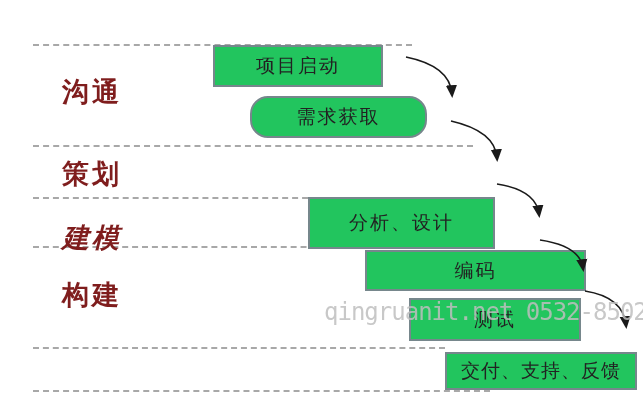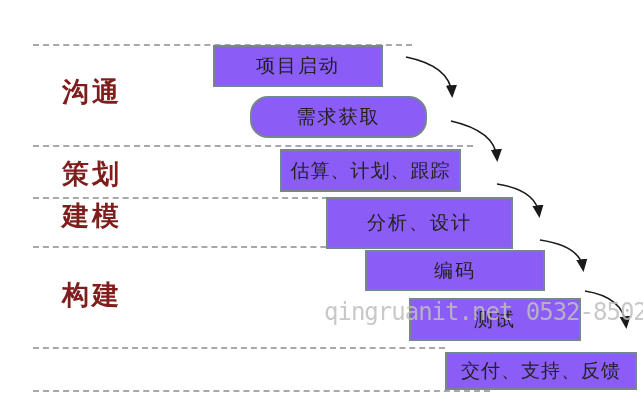--- a/index.html
+++ b/index.html
@@ -21,21 +21,21 @@
     font-family:"DejaVu Serif","Liberation Serif",serif;
   }
   .divider{
     position:absolute;
     left:33px;height:0;
     border-top:2px dashed #9a9a9a;
     opacity:.85;
   }
   .step-box{
     position:absolute;
-    background:#8b5cf6;
+    background:#22c55e;
     border:2px solid #76878c;
     box-sizing:border-box;
     display:flex;align-items:center;justify-content:center;
     font-size:19px;
     color:#222222;
     letter-spacing:2px;
     font-family:"DejaVu Serif","Liberation Serif",serif;
   }
   #arrows{
     position:absolute;left:0;top:0;width:643px;height:404px;
@@ -60,28 +60,27 @@
 
   <div class="divider" style="top:44px;width:379px;"></div>
   <div class="divider" style="top:145px;width:440px;"></div>
   <div class="divider" style="top:197px;width:295px;"></div>
   <div class="divider" style="top:246px;width:333px;"></div>
   <div class="divider" style="top:347px;width:412px;"></div>
   <div class="divider" style="top:390px;width:457px;"></div>
 
   <div class="phase-label" style="top:74px;">沟通</div>
   <div class="phase-label" style="top:156px;font-family:Liberation Serif, serif;">策划</div>
-  <div class="phase-label" style="top:198px;">建模</div>
+  <div class="phase-label" style="top:220px;font-style:italic;">建模</div>
   <div class="phase-label" style="top:277px;">构建</div>
 
   <div class="step-box" style="left:213px;top:45px;width:170px;height:42px;">项目启动</div>
   <div class="step-box" style="left:250px;top:96px;width:177px;height:42px;border-radius:18px;">需求获取</div>
-  <div class="step-box" style="left:280px;top:149px;width:181px;height:43px;letter-spacing:1px;">估算、计划、跟踪</div>
-  <div class="step-box" style="left:326px;top:197px;width:187px;height:52px;">分析、设计</div>
-  <div class="step-box" style="left:365px;top:250px;width:180px;height:41px;">编码</div>
+  <div class="step-box" style="left:308px;top:197px;width:187px;height:52px;">分析、设计</div>
+  <div class="step-box" style="left:365px;top:250px;width:221px;height:41px;">编码</div>
   <div class="step-box" style="left:409px;top:298px;width:172px;height:43px;">测试</div>
   <div class="step-box" style="left:445px;top:352px;width:192px;height:38px;letter-spacing:1px;">交付、支持、反馈</div>
 
   <svg id="arrows" viewBox="0 0 643 404">
     <defs>
       <marker id="ah" markerWidth="9" markerHeight="9" refX="5.5" refY="4" orient="auto">
         <path d="M0,0.5 L8,4 L0,7.5 z" fill="#1a1a1a"></path>
       </marker>
     </defs>
     <path d="M 406 57 Q 450 66 452 94" fill="none" stroke="#1a1a1a" stroke-width="1.6" marker-end="url(#ah)"></path>

